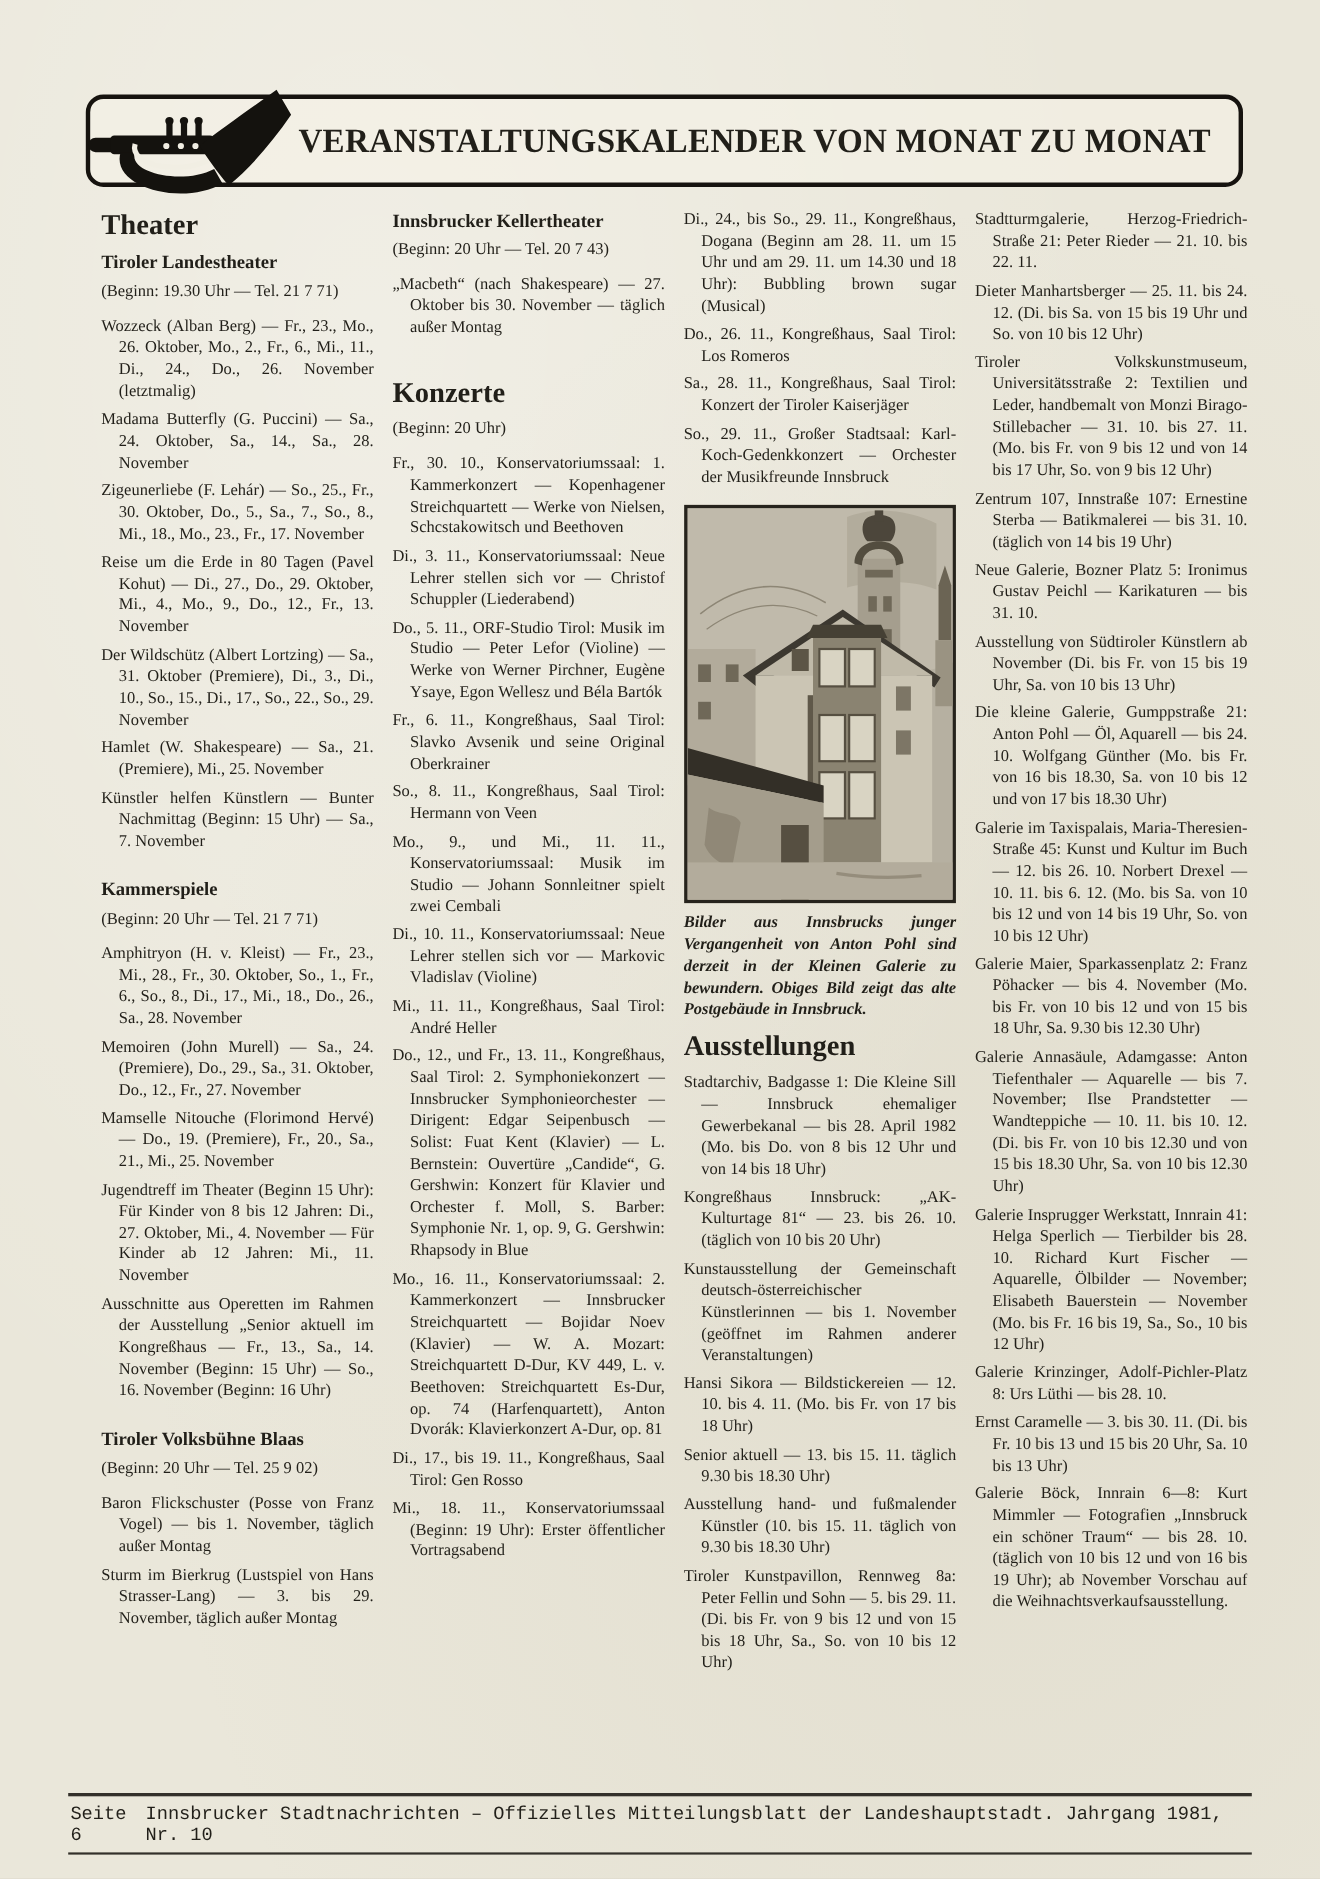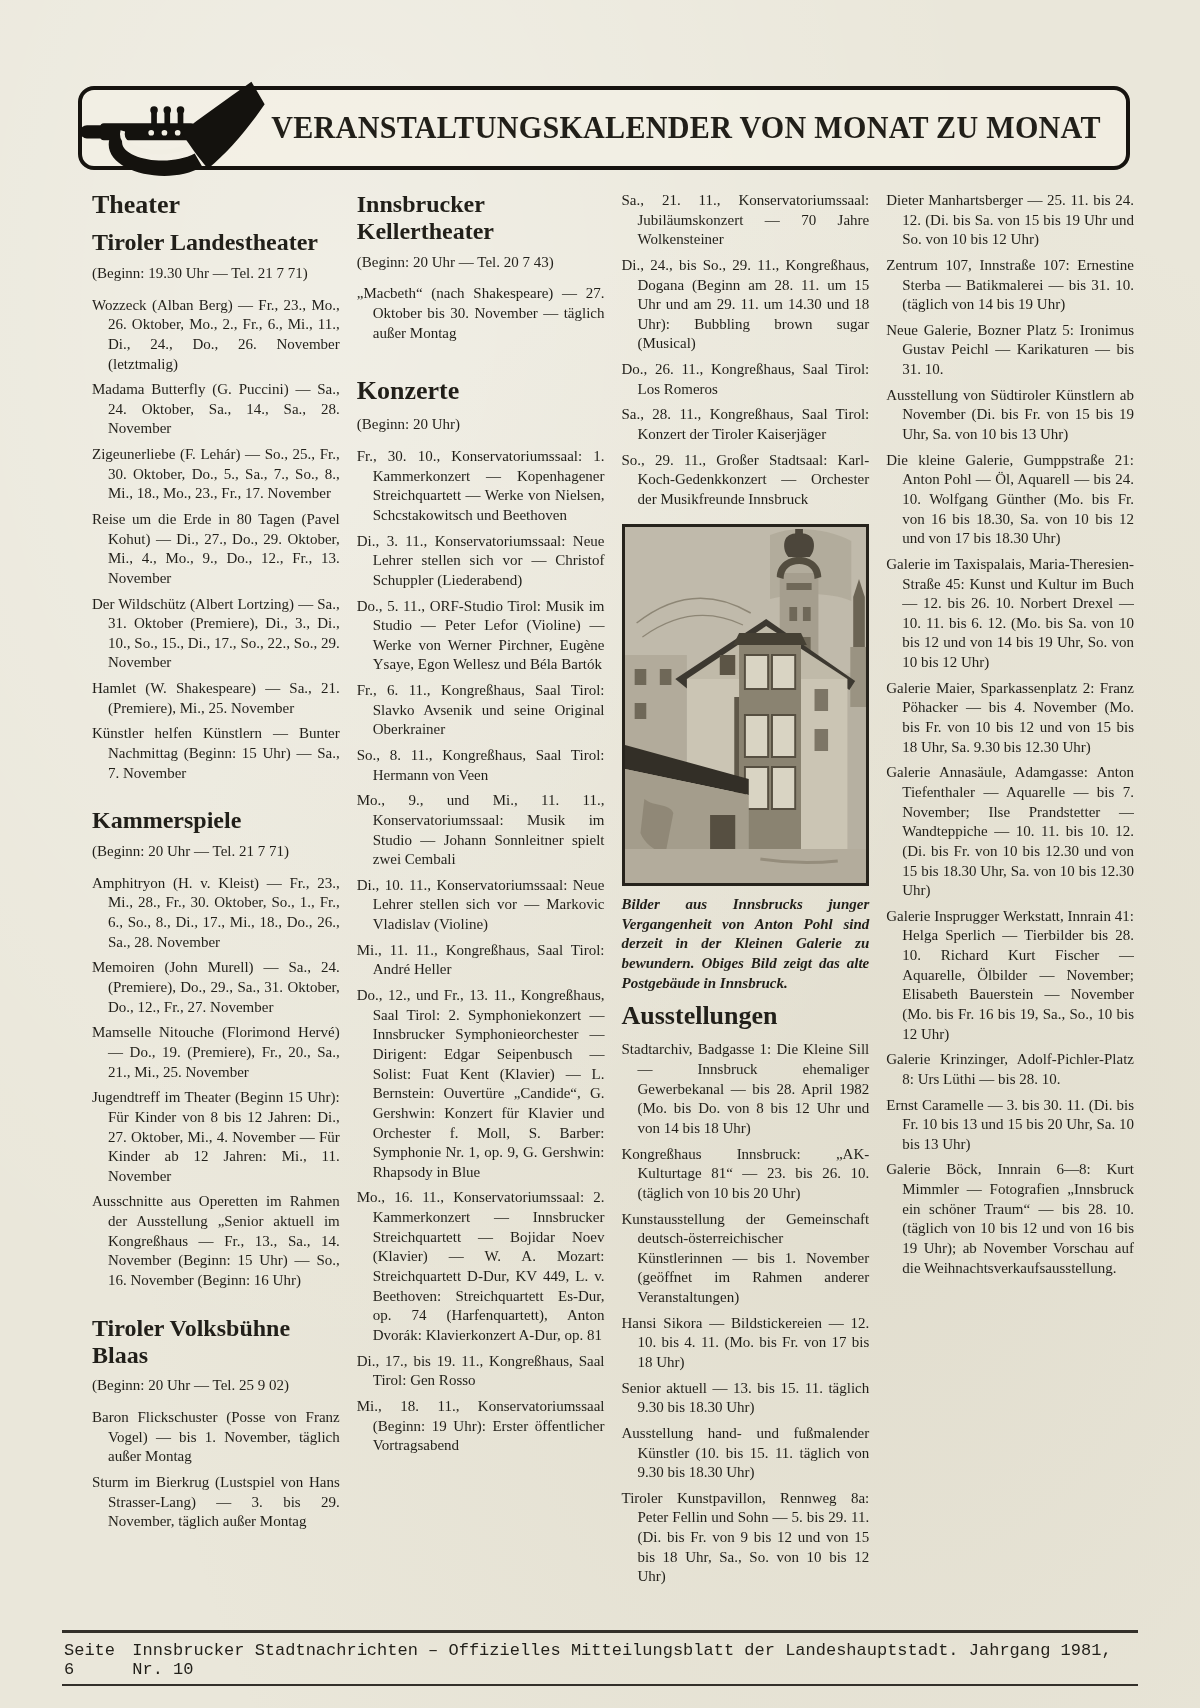--- a/index.html
+++ b/index.html
@@ -28,21 +28,21 @@
   }
   
   .cols {
     position:absolute; left:92px; top:188px; width:1042px; height:1436px;
     display:grid; grid-template-columns:repeat(4,1fr); column-gap:17px;
     font-size:15px; line-height:1.31; text-align:justify; overflow:hidden;
     hyphens:auto; -webkit-hyphens:auto;
   }
   .col { min-width:0; }
   .blk.h1 { font-size:26px; font-weight:bold; line-height:1.08; margin:2px 0 10px; text-align:left; }
-  .blk.h2 { font-size:24px; font-weight:bold; line-height:1.12; margin:24px 0 8px; text-align:left; }
+  .blk.h2 { font-size:17px; font-weight:bold; line-height:1.12; margin:24px 0 8px; text-align:left; }
   .blk.h1 + .blk.h2 { margin-top:7px; }
   .col > .blk:first-child { margin-top:3px; }
   .blk.meta { margin:0 0 12px; }
   .blk.entry { padding-left:16px; text-indent:-16px; margin:0 0 6px; }
   .blk.gap { height:26px; }
   .blk.figure { margin:14px 0 8px; }
   .img-frame { border:3px solid #26231c; height:356px; background:#b6b0a1; overflow:hidden; }
   .img-frame svg { width:100%; height:100%; display:block; }
   .caption { font-style:italic; font-weight:bold; margin-top:9px; text-align:justify; line-height:1.33; }
   
@@ -124,21 +124,20 @@
         <div class="blk entry">So., 8. 11., Kongreßhaus, Saal Tirol: Hermann von Veen</div>
         <div class="blk entry">Mo., 9., und Mi., 11. 11., Konservatoriumssaal: Musik im Studio — Johann Sonnleitner spielt zwei Cembali</div>
         <div class="blk entry">Di., 10. 11., Konservatoriumssaal: Neue Lehrer stellen sich vor — Markovic Vladislav (Violine)</div>
         <div class="blk entry">Mi., 11. 11., Kongreßhaus, Saal Tirol: André Heller</div>
         <div class="blk entry">Do., 12., und Fr., 13. 11., Kongreßhaus, Saal Tirol: 2. Symphoniekonzert — Innsbrucker Symphonieorchester — Dirigent: Edgar Seipenbusch — Solist: Fuat Kent (Klavier) — L. Bernstein: Ouvertüre „Candide“, G. Gershwin: Konzert für Klavier und Orchester f. Moll, S. Barber: Symphonie Nr. 1, op. 9, G. Gershwin: Rhapsody in Blue</div>
         <div class="blk entry">Mo., 16. 11., Konservatoriumssaal: 2. Kammerkonzert — Innsbrucker Streichquartett — Bojidar Noev (Klavier) — W. A. Mozart: Streichquartett D-Dur, KV 449, L. v. Beethoven: Streichquartett Es-Dur, op. 74 (Harfenquartett), Anton Dvorák: Klavierkonzert A-Dur, op. 81</div>
         <div class="blk entry">Di., 17., bis 19. 11., Kongreßhaus, Saal Tirol: Gen Rosso</div>
         <div class="blk entry">Mi., 18. 11., Konservatoriumssaal (Beginn: 19 Uhr): Erster öffentlicher Vortragsabend</div>
       </div>
     <div class="col">
-        <div class="blk entry">Sa., 21. 11., Konservatoriumssaal: Jubiläumskonzert — 70 Jahre Wolkensteiner</div>
         <div class="blk entry">Di., 24., bis So., 29. 11., Kongreßhaus, Dogana (Beginn am 28. 11. um 15 Uhr und am 29. 11. um 14.30 und 18 Uhr): Bubbling brown sugar (Musical)</div>
         <div class="blk entry">Do., 26. 11., Kongreßhaus, Saal Tirol: Los Romeros</div>
         <div class="blk entry">Sa., 28. 11., Kongreßhaus, Saal Tirol: Konzert der Tiroler Kaiserjäger</div>
         <div class="blk entry">So., 29. 11., Großer Stadtsaal: Karl-Koch-Gedenkkonzert — Orchester der Musikfreunde Innsbruck</div>
         <figure class="blk figure" style="margin-left:0;margin-right:0">
     <div class="img-frame" aria-label="Zeichnung: das alte Postgebäude in Innsbruck">
       <svg viewBox="0 0 250 356" preserveAspectRatio="none" aria-hidden="true">
         <rect width="250" height="356" fill="#b6b0a1"></rect>
         <path d="M0 0h250v140c-36 16-70 6-104 18C112 166 44 150 0 162Z" fill="#c6c0b0" opacity=".65"></path>
         <path d="M150 8c26-10 60-6 84 6v60c-24-10-60-8-84-2Z" fill="#a29b8a" opacity=".45"></path>
@@ -193,21 +192,23 @@
         <div class="blk h1">Ausstellungen</div>
         <div class="blk entry">Stadtarchiv, Badgasse 1: Die Kleine Sill — Innsbruck ehemaliger Gewerbekanal — bis 28. April 1982 (Mo. bis Do. von 8 bis 12 Uhr und von 14 bis 18 Uhr)</div>
         <div class="blk entry">Kongreßhaus Innsbruck: „AK-Kulturtage 81“ — 23. bis 26. 10. (täglich von 10 bis 20 Uhr)</div>
         <div class="blk entry">Kunstausstellung der Gemeinschaft deutsch-österreichischer Künstlerinnen — bis 1. November (geöffnet im Rahmen anderer Veranstaltungen)</div>
         <div class="blk entry">Hansi Sikora — Bildstickereien — 12. 10. bis 4. 11. (Mo. bis Fr. von 17 bis 18 Uhr)</div>
         <div class="blk entry">Senior aktuell — 13. bis 15. 11. täglich 9.30 bis 18.30 Uhr)</div>
         <div class="blk entry">Ausstellung hand- und fußmalender Künstler (10. bis 15. 11. täglich von 9.30 bis 18.30 Uhr)</div>
         <div class="blk entry">Tiroler Kunstpavillon, Rennweg 8a: Peter Fellin und Sohn — 5. bis 29. 11. (Di. bis Fr. von 9 bis 12 und von 15 bis 18 Uhr, Sa., So. von 10 bis 12 Uhr)</div>
       </div>
     <div class="col">
+        <div class="blk entry">Stadtturmgalerie, Herzog-Friedrich-Straße 21: Peter Rieder — 21. 10. bis 22. 11.</div>
         <div class="blk entry">Dieter Manhartsberger — 25. 11. bis 24. 12. (Di. bis Sa. von 15 bis 19 Uhr und So. von 10 bis 12 Uhr)</div>
+        <div class="blk entry">Tiroler Volkskunstmuseum, Universitätsstraße 2: Textilien und Leder, handbemalt von Monzi Birago-Stillebacher — 31. 10. bis 27. 11. (Mo. bis Fr. von 9 bis 12 und von 14 bis 17 Uhr, So. von 9 bis 12 Uhr)</div>
         <div class="blk entry">Zentrum 107, Innstraße 107: Ernestine Sterba — Batikmalerei — bis 31. 10. (täglich von 14 bis 19 Uhr)</div>
         <div class="blk entry">Neue Galerie, Bozner Platz 5: Ironimus Gustav Peichl — Karikaturen — bis 31. 10.</div>
         <div class="blk entry">Ausstellung von Südtiroler Künstlern ab November (Di. bis Fr. von 15 bis 19 Uhr, Sa. von 10 bis 13 Uhr)</div>
         <div class="blk entry">Die kleine Galerie, Gumppstraße 21: Anton Pohl — Öl, Aquarell — bis 24. 10. Wolfgang Günther (Mo. bis Fr. von 16 bis 18.30, Sa. von 10 bis 12 und von 17 bis 18.30 Uhr)</div>
         <div class="blk entry">Galerie im Taxispalais, Maria-Theresien-Straße 45: Kunst und Kultur im Buch — 12. bis 26. 10. Norbert Drexel — 10. 11. bis 6. 12. (Mo. bis Sa. von 10 bis 12 und von 14 bis 19 Uhr, So. von 10 bis 12 Uhr)</div>
         <div class="blk entry">Galerie Maier, Sparkassenplatz 2: Franz Pöhacker — bis 4. November (Mo. bis Fr. von 10 bis 12 und von 15 bis 18 Uhr, Sa. 9.30 bis 12.30 Uhr)</div>
         <div class="blk entry">Galerie Annasäule, Adamgasse: Anton Tiefenthaler — Aquarelle — bis 7. November; Ilse Prandstetter — Wandteppiche — 10. 11. bis 10. 12. (Di. bis Fr. von 10 bis 12.30 und von 15 bis 18.30 Uhr, Sa. von 10 bis 12.30 Uhr)</div>
         <div class="blk entry">Galerie Insprugger Werkstatt, Innrain 41: Helga Sperlich — Tierbilder bis 28. 10. Richard Kurt Fischer — Aquarelle, Ölbilder — November; Elisabeth Bauerstein — November (Mo. bis Fr. 16 bis 19, Sa., So., 10 bis 12 Uhr)</div>
         <div class="blk entry">Galerie Krinzinger, Adolf-Pichler-Platz 8: Urs Lüthi — bis 28. 10.</div>
         <div class="blk entry">Ernst Caramelle — 3. bis 30. 11. (Di. bis Fr. 10 bis 13 und 15 bis 20 Uhr, Sa. 10 bis 13 Uhr)</div>

